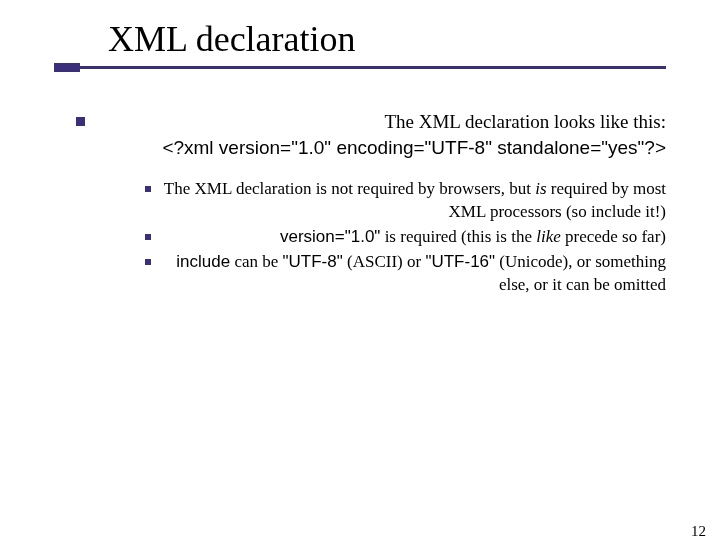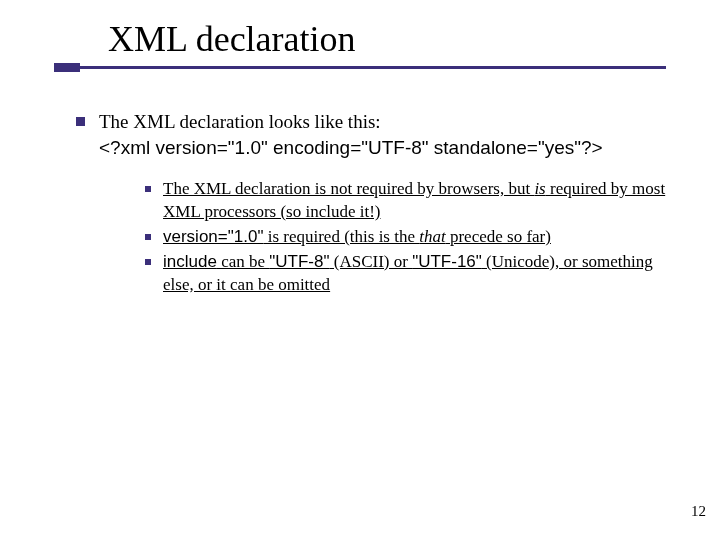--- a/index.html
+++ b/index.html
@@ -5,29 +5,29 @@
   * { margin: 0; padding: 0; box-sizing: border-box; }
   html, body { width: 720px; height: 540px; background: #fff; font-family: "Times New Roman", Times, serif; color: #000; }
   .slide { position: relative; width: 720px; height: 540px; }
   .title-wrap { padding: 18px 0 0 108px; }
   .title { font-size: 36px; font-weight: 400; }
   .underline { height: 3px; background: #3b2f7a; margin: 6px 54px 0 54px; position: relative; }
   .underline::before { content: ""; position: absolute; left: 0; top: -3px; width: 26px; height: 9px; background: #3b2f7a; }
   .content { padding: 40px 54px 0 76px; font-size: 19px; line-height: 1.35; }
   .row-l1 { display: flex; align-items: flex-start; }
   .bullet { width: 9px; height: 9px; background: #3b2f7a; flex: 0 0 auto; margin-top: 8px; margin-right: 14px; }
-  .l1-text { flex: 1; }
+  .l1-text { flex: 1; text-align: right; }
   .arial { font-family: Arial, Helvetica, sans-serif; }
   .sub-list { margin-top: 18px; padding-left: 46px; font-size: 17px; line-height: 1.35; }
   .row-l2 { display: flex; align-items: flex-start; margin-bottom: 2px; }
   .bullet-sm { width: 6px; height: 6px; background: #3b2f7a; flex: 0 0 auto; margin-top: 8px; margin-right: 12px; }
-  .l2-text { flex: 1; text-decoration: underline; }
+  .l2-text { flex: 1; }
   .italic { font-style: italic; }
   .arial-b { font-family: Arial, Helvetica, sans-serif; font-weight: 400; }
-  .page-num { position: absolute; right: 14px; bottom: 20px; font-size: 15px; }
+  .page-num { position: absolute; right: 14px; bottom: 0; font-size: 15px; }
 </style>
 </head>
 <body>
 
 <div class="slide">
   <div class="title-wrap">
     <div class="title">XML declaration</div>
   </div>
   <div class="underline"></div>
 
@@ -45,21 +45,21 @@
             <div class="l2-text">
               <span>The XML declaration is not required by browsers, but </span><span class="italic">is</span><span> required by most XML processors (so include it!)</span>
             </div>
           </div>
 
 
 
           <div class="row-l2">
             <div class="bullet-sm"></div>
             <div class="l2-text">
-              <span class="arial-b">version="1.0"</span><span> is required (this is the </span><span class="italic">that</span><span> precede so far)</span>
+              <span class="arial-b">version="1.0"</span><span> is required (this is the </span><span class="italic">like</span><span> precede so far)</span>
             </div>
           </div>
 
           <div class="row-l2">
             <div class="bullet-sm"></div>
             <div class="l2-text">
               <span class="arial-b">include</span><span> can be </span><span class="arial-b">"UTF-8"</span><span> (ASCII) or </span><span class="arial-b">"UTF-16"</span><span> (Unicode), or something else, or it can be omitted</span>
             </div>
           </div>
 

